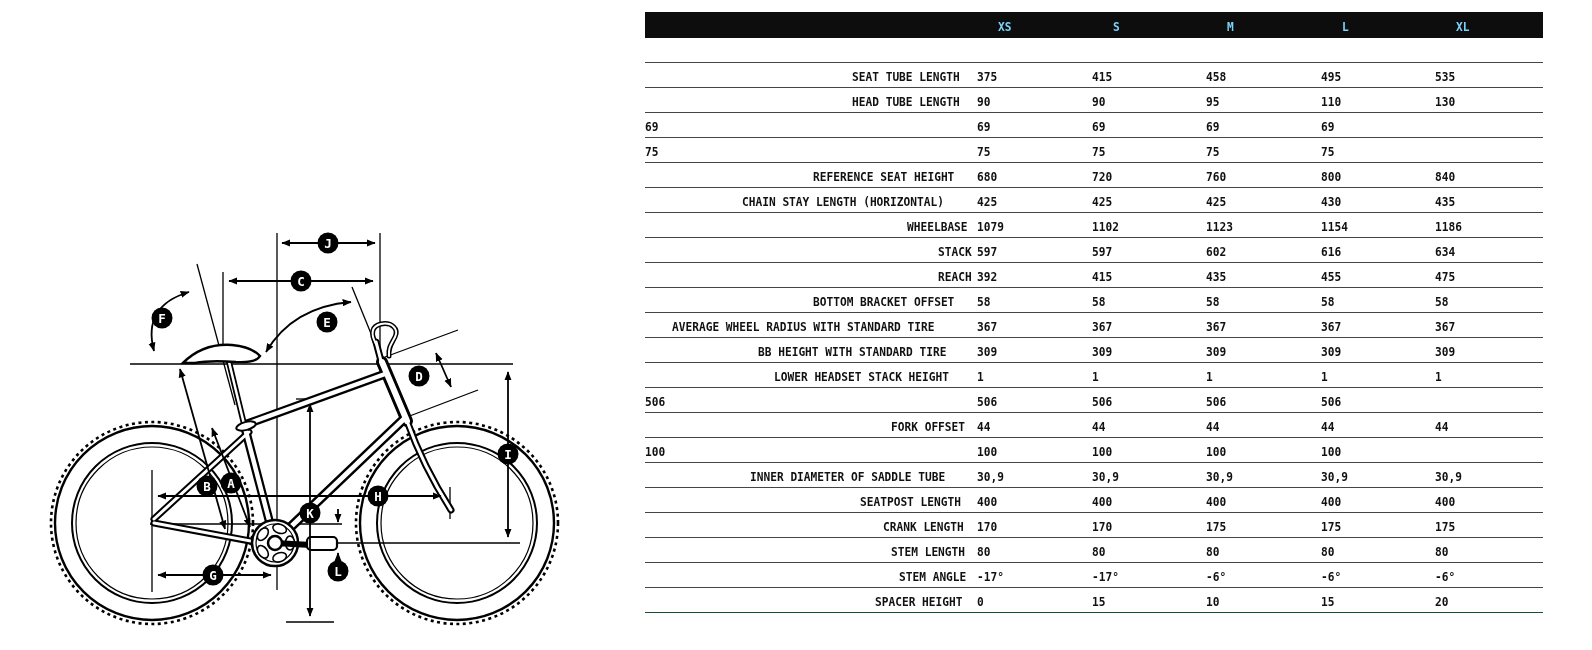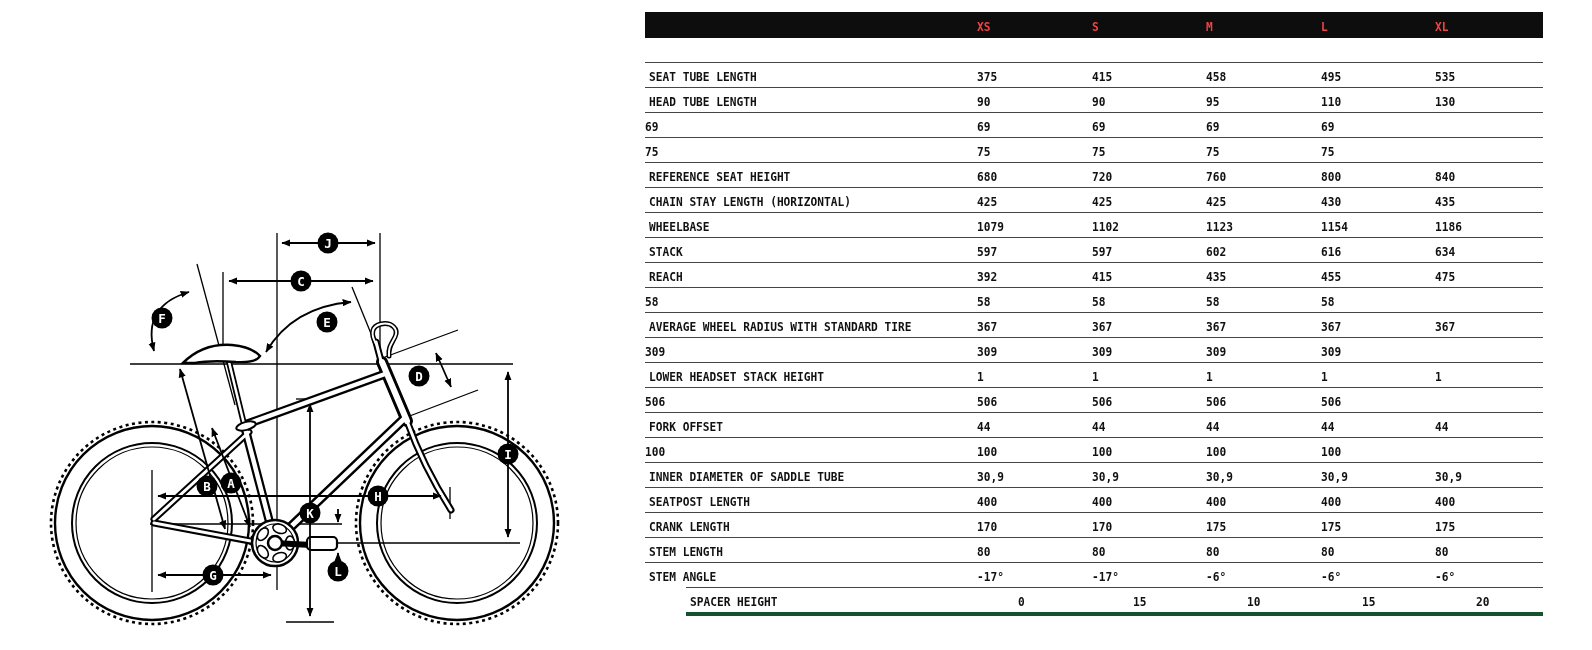--- a/index.html
+++ b/index.html
@@ -13,28 +13,28 @@
   .dim line, .dim path{stroke:#000;stroke-width:1.8;fill:none;}
   .badge circle{fill:#000;}
   .badge text{fill:#fff;font:bold 12.5px "DejaVu Sans Mono",monospace;text-anchor:middle;}
 
   
   .spec-table{position:absolute;left:645px;top:12px;width:898px;color:#111;}
   .cond{display:inline-block;font:bold 13px "DejaVu Sans Mono",monospace;
         transform:scaleX(.86);transform-origin:0 50%;white-space:nowrap;}
   .thead{display:grid;grid-template-columns:332px 115px 114px 115px 114px 1fr;
          height:26px;background:#0d0d0d;align-items:center;}
-  .hcell{color:#ef4444;overflow:visible;}
+  .hcell{color:#7dd3fc;overflow:visible;margin-left:21px;}
   .hcell.lblc{padding-left:4px;}
   .spacer{height:24px;}
   .trow{display:grid;grid-template-columns:332px 115px 114px 115px 114px 1fr;
         height:24px;border-top:1px solid #454545;align-items:center;}
-  .tbody .trow:last-child{border-bottom:4px solid #14532d;margin-left:41px;}
+  .tbody .trow:last-child{border-bottom:1px solid #14532d;}
   .cell{overflow:visible;}
-  .cell.lblc{padding-left:4px;}
+  .cell.lblc{padding-left:4px;text-align:right;}
 </style>
 </head>
 <body>
 
 <div class="stage">
 
   <svg class="diagram" width="645" height="650" viewBox="0 0 645 650">
     <defs>
       <marker id="ah" viewBox="0 0 10 8" refX="9.3" refY="4" markerWidth="9" markerHeight="7.5" markerUnits="userSpaceOnUse" orient="auto-start-reverse">
         <path d="M0,0 L10,4 L0,8 Z" fill="#000"></path>
@@ -261,35 +261,37 @@
         </div>
         <div class="trow">
           <div class="cell lblc"><span class="cond">REACH</span></div>
           <div class="cell"><span class="cond">392</span></div>
           <div class="cell"><span class="cond">415</span></div>
           <div class="cell"><span class="cond">435</span></div>
           <div class="cell"><span class="cond">455</span></div>
           <div class="cell"><span class="cond">475</span></div>
         </div>
         <div class="trow">
+          <div class="cell lblc"><span class="cond">BOTTOM BRACKET OFFSET</span></div>
           <div class="cell"><span class="cond">58</span></div>
           <div class="cell"><span class="cond">58</span></div>
           <div class="cell"><span class="cond">58</span></div>
           <div class="cell"><span class="cond">58</span></div>
           <div class="cell"><span class="cond">58</span></div>
         </div>
         <div class="trow">
           <div class="cell lblc"><span class="cond">AVERAGE WHEEL RADIUS WITH STANDARD TIRE</span></div>
           <div class="cell"><span class="cond">367</span></div>
           <div class="cell"><span class="cond">367</span></div>
           <div class="cell"><span class="cond">367</span></div>
           <div class="cell"><span class="cond">367</span></div>
           <div class="cell"><span class="cond">367</span></div>
         </div>
         <div class="trow">
+          <div class="cell lblc"><span class="cond">BB HEIGHT WITH STANDARD TIRE</span></div>
           <div class="cell"><span class="cond">309</span></div>
           <div class="cell"><span class="cond">309</span></div>
           <div class="cell"><span class="cond">309</span></div>
           <div class="cell"><span class="cond">309</span></div>
           <div class="cell"><span class="cond">309</span></div>
         </div>
         <div class="trow">
           <div class="cell lblc"><span class="cond">LOWER HEADSET STACK HEIGHT</span></div>
           <div class="cell"><span class="cond">1</span></div>
           <div class="cell"><span class="cond">1</span></div>

